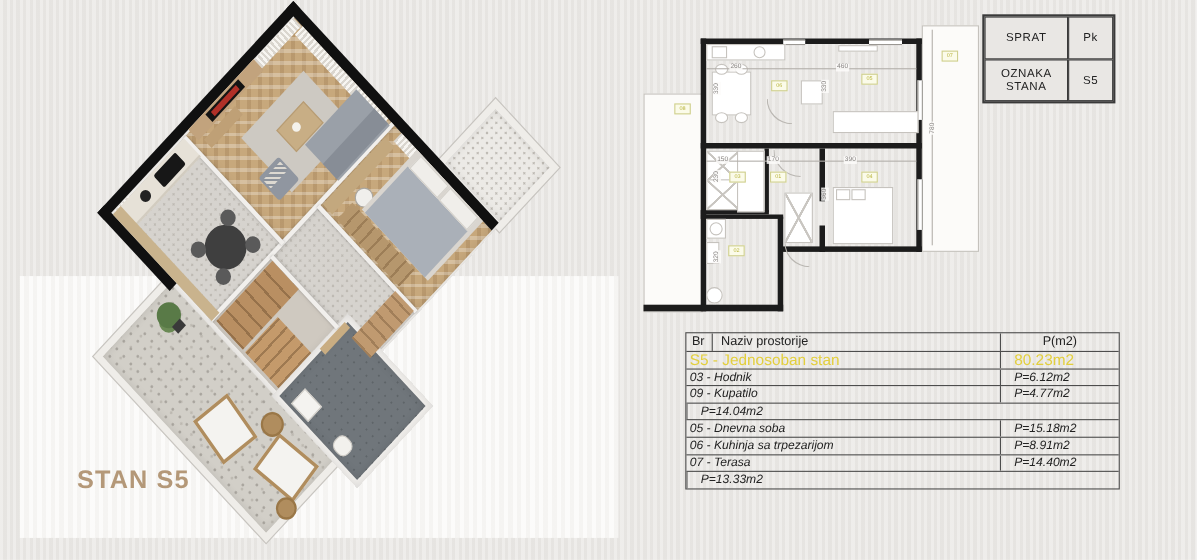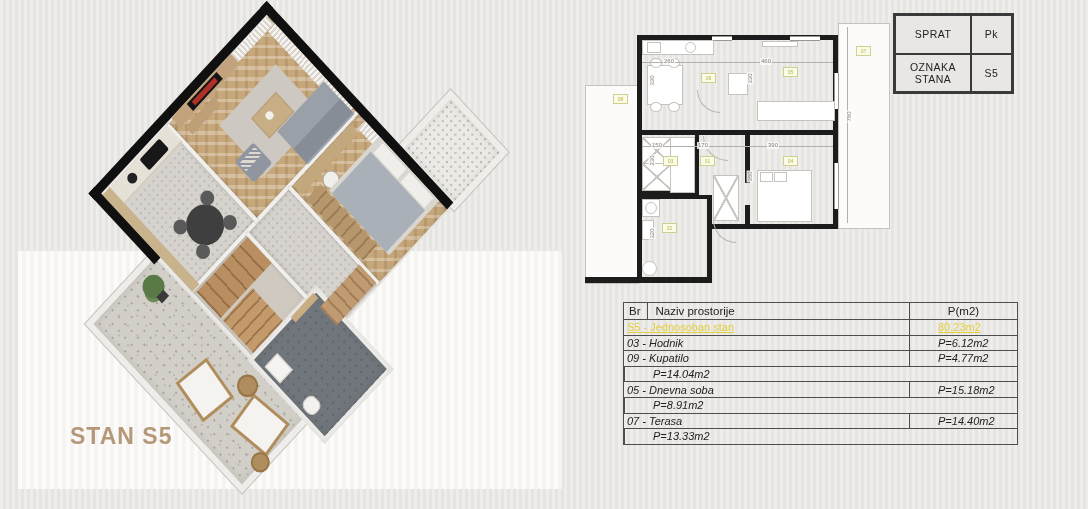--- a/index.html
+++ b/index.html
@@ -57,26 +57,26 @@
   .info-box{left:893px;top:13px;width:117px;height:77px;border:2px solid #3a3a3a;background:#e9e7e4;
     display:grid;grid-template-columns:76px 1fr;grid-template-rows:1fr 1fr;}
   .info-cell{display:flex;align-items:center;justify-content:center;text-align:center;
     font-size:10.5px;letter-spacing:.5px;color:#222;border:1px solid #3a3a3a;line-height:12px;}
 
   
   .area-table{left:623px;top:302px;width:393px;border:1px solid #4d4d4d;background:transparent;color:#222;text-align:center;}
   .t-row{display:flex;border-top:1px solid #4d4d4d;height:14.6px;align-items:center;overflow:hidden;}
   .t-row:first-child{border-top:none;height:16px;}
   .t-name{flex:1;padding-left:3px;display:flex;align-items:center;height:100%;}
-  .t-area{width:108px;border-left:1px solid #4d4d4d;height:100%;display:flex;align-items:center;padding-left:28px;box-sizing:border-box;}
+  .t-area{width:108px;border-left:1px solid #4d4d4d;height:100%;display:flex;align-items:center;padding-left:12px;box-sizing:border-box;}
   .t-header{font-size:11.5px;}
   .t-header .t-area{justify-content:center;padding-left:0;}
   .hdr-br{padding:0 6px 0 2px;border-right:1px solid #4d4d4d;height:100%;display:flex;align-items:center;}
   .t-data{font-size:11px;font-style:italic;}
-  .t-sum{font-size:11px;color:#e3cf3d;font-style:normal;text-decoration:underline;}
+  .t-sum{font-size:14px;color:#e3cf3d;font-style:normal;}
 </style>
 </head>
 <body>
 
 <div class="stage">
 
   <div class="abs white-panel"></div>
 
   <div class="abs plan3d">
 
@@ -261,20 +261,21 @@
       <div class="t-area">P=4.77m2</div>
     </div>
     <div class="t-row t-data">
       <div class="t-area">P=14.04m2</div>
     </div>
     <div class="t-row t-data">
       <div class="t-name">05 - Dnevna soba</div>
       <div class="t-area">P=15.18m2</div>
     </div>
     <div class="t-row t-data">
+      <div class="t-name">06 - Kuhinja sa trpezarijom</div>
       <div class="t-area">P=8.91m2</div>
     </div>
     <div class="t-row t-data">
       <div class="t-name">07 - Terasa</div>
       <div class="t-area">P=14.40m2</div>
     </div>
     <div class="t-row t-data">
       <div class="t-area">P=13.33m2</div>
     </div>
   </div>

